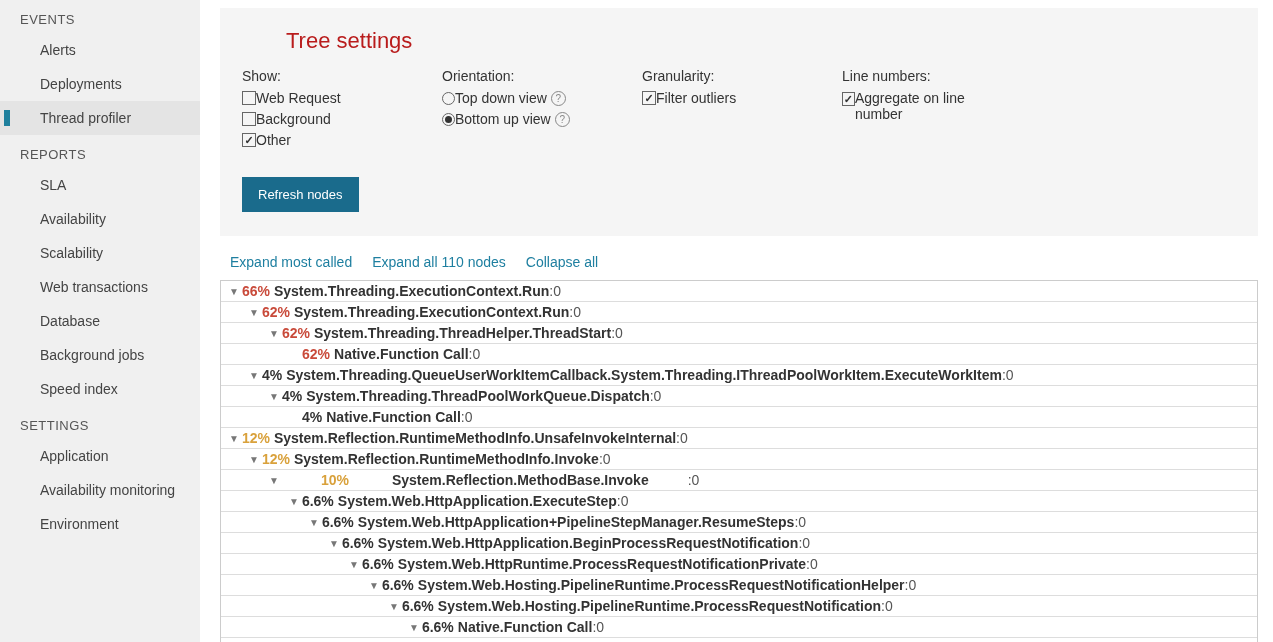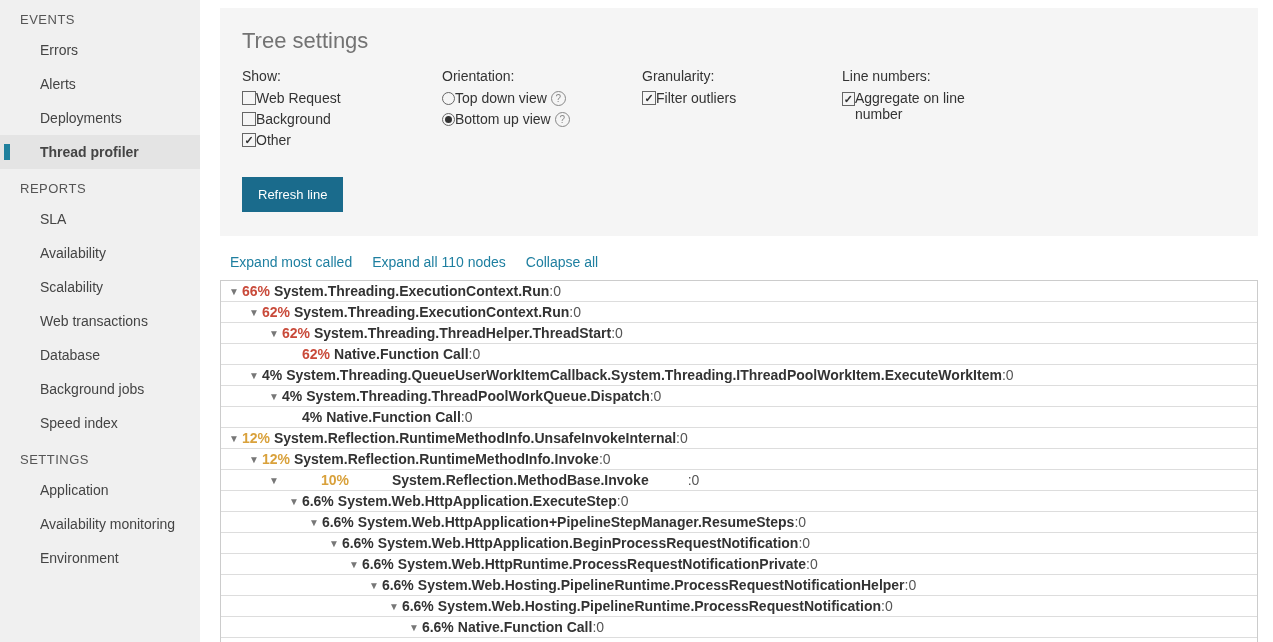--- a/index.html
+++ b/index.html
@@ -1,24 +1,24 @@
 <!DOCTYPE html>
 <html><head>
 <meta charset="utf-8">
 <style>
 * { box-sizing: border-box; margin: 0; padding: 0; }
 body { font-family: -apple-system, Helvetica, Arial, sans-serif; font-size: 14px; color: #333; display: flex; width: 1273px; height: 642px; overflow: hidden; background: #fff; }
 .sidebar { width: 200px; background: #f0f0f0; flex-shrink: 0; overflow-y: auto; }
 .sidebar-section-header { padding: 12px 20px 6px; color: #555; font-size: 13px; letter-spacing: 0.5px; font-weight: 500; }
 .sidebar-item { padding: 9px 20px 9px 40px; color: #444; cursor: pointer; position: relative; font-size: 14px; }
-.sidebar-item.active { background: #e4e4e4; font-weight: 700; }
+.sidebar-item.active { background: #e4e4e4; font-weight: 400; }
 .sidebar-item.active::before { content: ""; position: absolute; left: 4px; top: 50%; transform: translateY(-50%); width: 6px; height: 16px; background: #1f809d; }
 .main { flex: 1; padding: 0 15px 0 20px; overflow-y: auto; }
 .settings-panel { background: #f5f5f5; padding: 20px 22px 24px; margin-top: 8px; margin-bottom: 18px; }
-.settings-title { font-size: 22px; color: #737373; font-weight: 400; margin-bottom: 14px; }
+.settings-title { font-size: 22px; color: #b91c1c; font-weight: 400; margin-bottom: 14px; margin-left: 44px; }
 .settings-row { display: flex; gap: 50px; margin-bottom: 24px; }
 .settings-col { min-width: 150px; }
 .col-title { font-size: 14px; color: #333; margin-bottom: 6px; }
 .check-row, .radio-row { display: flex; align-items: center; gap: 0; margin: 5px 0; font-size: 14px; color: #333; }
 .chk { width: 14px; height: 14px; border: 1.5px solid #666; display: inline-flex; align-items: center; justify-content: center; font-size: 11px; line-height: 1; cursor: pointer; }
 .chk.checked::after { content: "✓"; font-weight: bold; }
 .rdo { width: 13px; height: 13px; border: 1.5px solid #666; border-radius: 50%; display: inline-flex; align-items: center; justify-content: center; cursor: pointer; }
 .rdo.selected::after { content: ""; width: 7px; height: 7px; background: #333; border-radius: 50%; }
 .help { width: 15px; height: 15px; border: 1px solid #888; border-radius: 50%; display: inline-flex; align-items: center; justify-content: center; font-size: 10px; color: #888; margin-left: 4px; }
 .refresh-btn { background: #1a6b8c; color: #fff; border: none; padding: 10px 16px; font-size: 13px; cursor: pointer; }
@@ -35,21 +35,20 @@
 .pct.orange { color: #d9a13b; }
 .pct.dark { color: #333; }
 .node-name { font-weight: 700; color: #333; margin-left: 4px; }
 .suffix { color: #555; font-weight: 400; }
 </style>
 </head>
 <body>
 
 <div class="sidebar">
     <div class="sidebar-section-header">EVENTS</div>
-    <div class="sidebar-item">Errors</div>
     <div class="sidebar-item">Alerts</div>
     <div class="sidebar-item">Deployments</div>
     <div class="sidebar-item active">Thread profiler</div>
     <div class="sidebar-section-header">REPORTS</div>
     <div class="sidebar-item">SLA</div>
     <div class="sidebar-item">Availability</div>
     <div class="sidebar-item">Scalability</div>
     <div class="sidebar-item">Web transactions</div>
     <div class="sidebar-item">Database</div>
     <div class="sidebar-item">Background jobs</div>
@@ -105,21 +104,21 @@
 
       <div class="settings-col" style="max-width:160px">
         <div class="col-title">Line numbers:</div>
         <div class="check-row" style="align-items:flex-start">
           <span class="chk checked" style="margin-top:2px"></span>
           <span style="white-space:normal">Aggregate on line number</span>
         </div>
       </div>
 
     </div>
-    <button class="refresh-btn">Refresh line</button>
+    <button class="refresh-btn">Refresh nodes</button>
   </div>
 
   <div class="tree-actions">
     <span class="tree-action">Expand most called</span>
     <span class="tree-action">Expand all 110 nodes</span>
     <span class="tree-action">Collapse all</span>
   </div>
 
   <div class="tree">
       <div class="tree-row" style="padding-left: 8px; text-align: right;">

